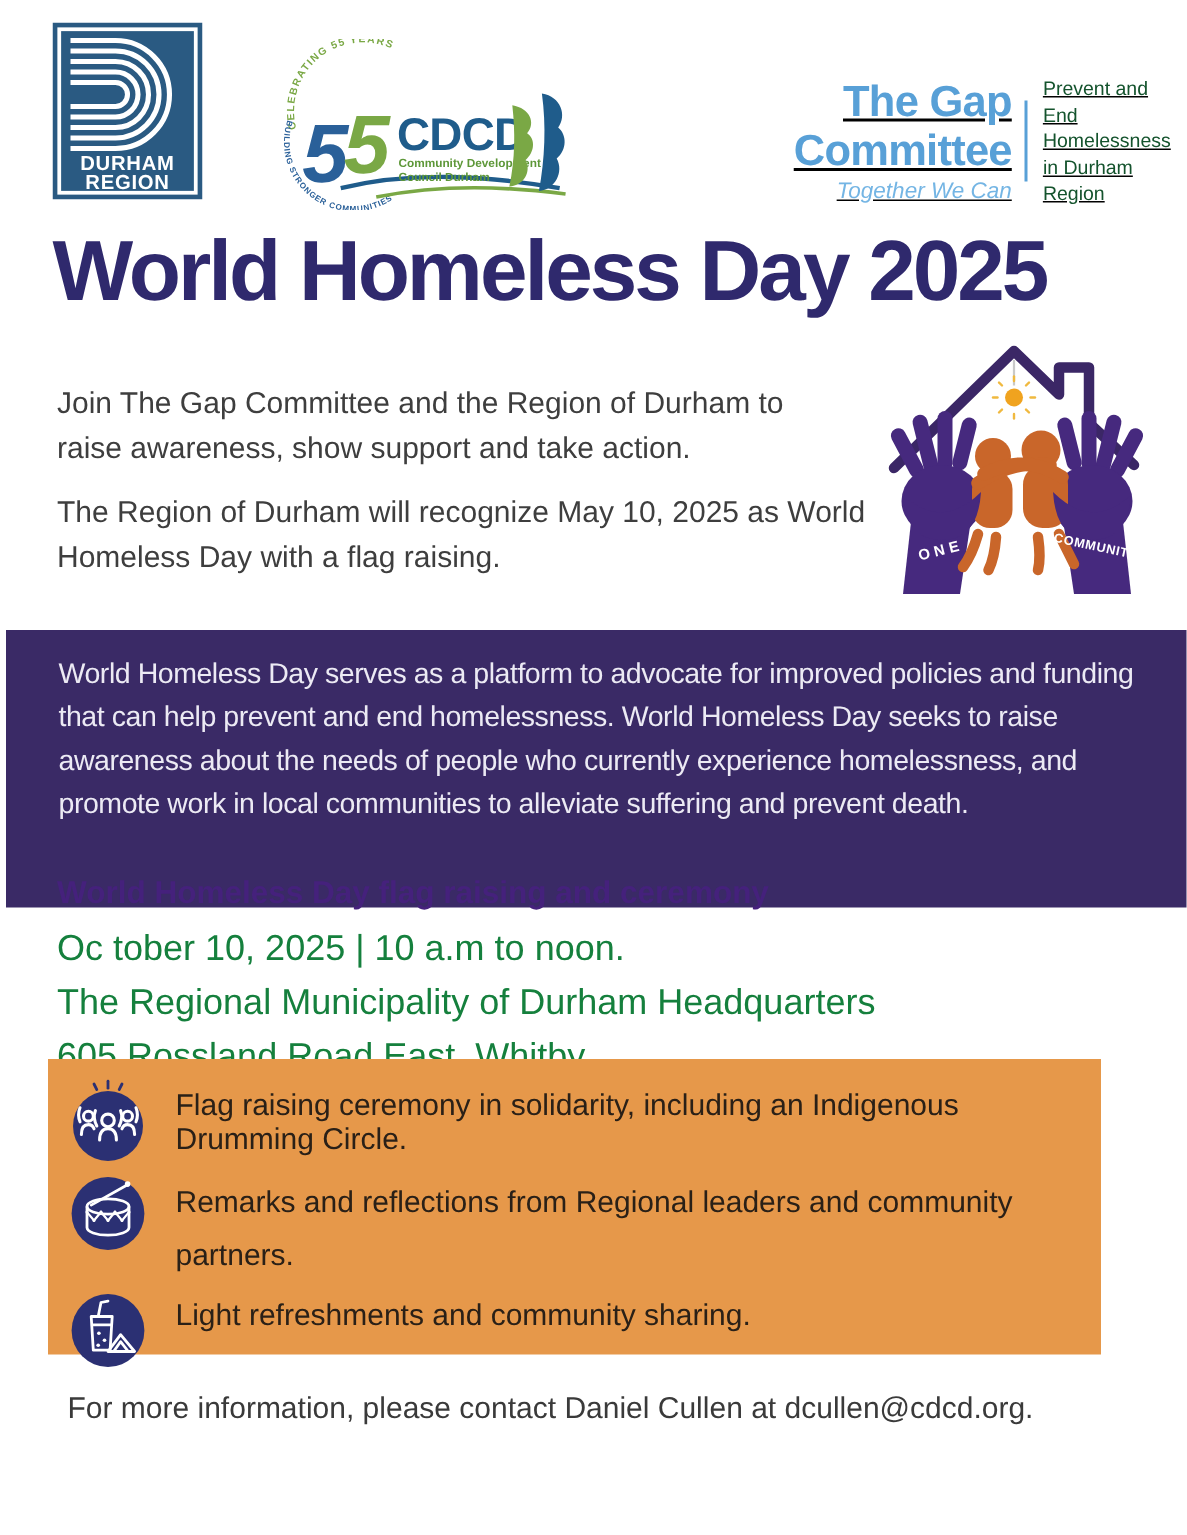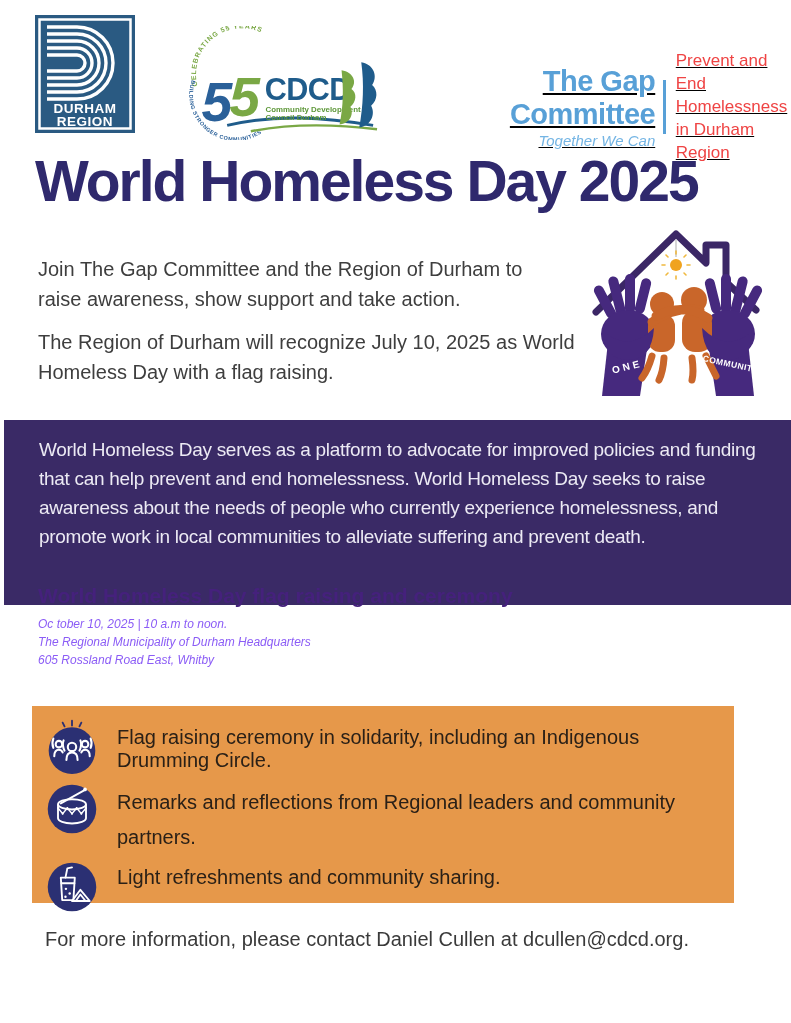--- a/index.html
+++ b/index.html
@@ -9,42 +9,42 @@
     overflow:hidden;
   }
   
   .durham-logo { position:absolute; left:35px; top:15px; }
   .cdcd-logo   { position:absolute; left:168px; top:26px; }
   .gap-logo    { position:absolute; left:432px; top:50px; display:flex; align-items:center;text-decoration:underline; }
   .gap-left    { text-align:right; }
   .gap-name    { font-size:29px; font-weight:bold; color:#58a0d7; letter-spacing:-0.5px; }
   .gap-tagline { font-size:15px; font-style:italic; color:#74b5e4; margin-top:1px; }
   .gap-divider { width:3px; height:54px; background:#58a0d7; margin:0 10px 0 8px; }
-  .gap-right   { font-size:17px; color:#ef4444; line-height:1.35; }
+  .gap-right   { font-size:13px; color:#14532d; line-height:1.35; }
   
   .title {
     position:absolute; left:35px; top:148px; width:740px;
     font-size:57px; font-weight:bold; letter-spacing:-2px; color:#2f296d;
   }
   
   .intro { position:absolute; left:38px; top:254px; color:#3e3e3e; font-size:20px; line-height:1.5; }
   .intro .p1 { max-width:505px; }
   .intro .p2 { max-width:565px; margin-top:13px; }
   
   .illustration { position:absolute; left:588px; top:218px; }
   
   .banner {
     position:absolute; left:4px; top:420px; width:791px; height:185px;
     background:#3a2a66; color:#eceaf4;
     padding:15px 30px 0 35px; font-size:19px; letter-spacing:-0.3px; line-height:29px;
   }
   
   .event { position:absolute; left:38px; top:584px; }
   .event-heading { font-size:21px; font-weight:bold; color:#45217c; margin-bottom:7px; }
-  .event-line { font-size:12px; color:#8b5cf6; line-height:1.5;font-style:italic; }
+  .event-line { font-size:24px; color:#15803d; line-height:1.5; }
   
   .highlights {
     position:absolute; left:32px; top:706px; width:702px; height:197px;
     background:#e6984a; padding:10px 16px 0 12px;
   }
   .hl-row { display:flex; align-items:flex-start; }
   .hl-icon { flex:0 0 56px; width:56px; height:60px; }
   .hl-text { font-size:20px; color:#2a2017; margin-left:17px; max-width:600px; }
   .hl-row.r1 .hl-text { line-height:1.15; margin-top:10px; }
   .hl-row.r2 .hl-text { line-height:1.75; margin-top:6px; }
@@ -112,21 +112,21 @@
       <div>Prevent and End</div>
       <div>Homelessness</div>
       <div>in Durham Region</div>
     </div>
   </div>
 
   <h1 class="title">World Homeless Day 2025</h1>
 
   <div class="intro">
     <p class="p1">Join The Gap Committee and the Region of Durham to raise awareness, show support and take action.</p>
-    <p class="p2">The Region of Durham will recognize July 10, 2025 as World Homeless Day with a flag raising.</p>
+    <p class="p2">The Region of Durham will recognize May 10, 2025 as World Homeless Day with a flag raising.</p>
   </div>
 
   <div class="illustration">
     <svg width="180" height="180" viewBox="0 0 180 180">
 
       <path d="M8 94 L88 16 L118 45 L118 27 L138 27 L138 64 L168 92" stroke="#3b2766" stroke-width="7" fill="none" stroke-linejoin="round" stroke-linecap="round"></path>
 
       <line x1="88" y1="22" x2="88" y2="39" stroke="#c9c9c9" stroke-width="1.5"></line>
       <g>
         <circle cx="88" cy="47" r="6" fill="#f0a31f"></circle>

